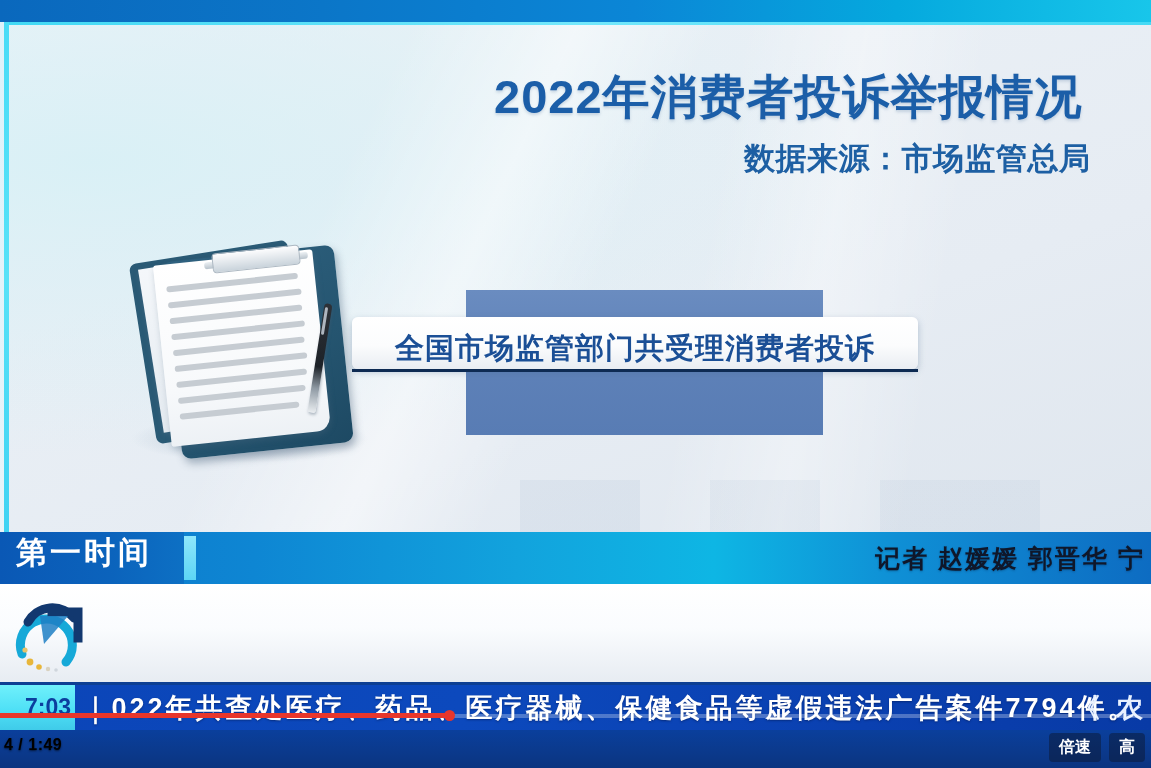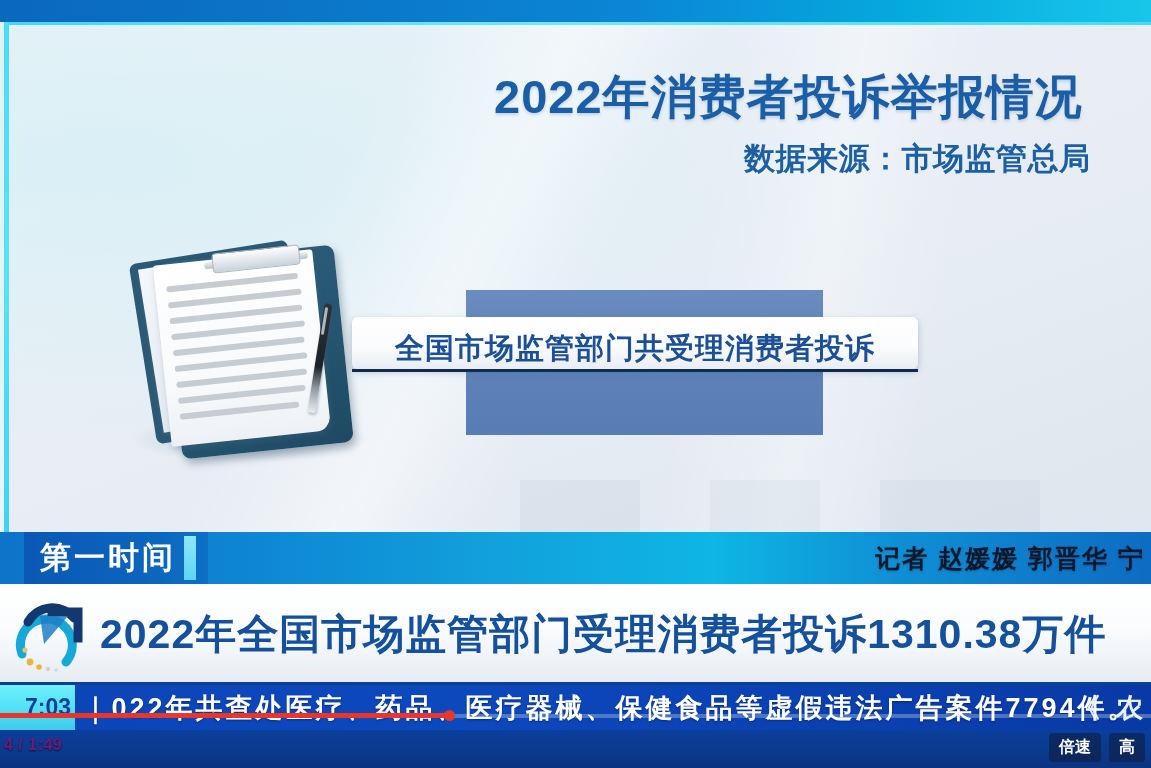--- a/index.html
+++ b/index.html
@@ -281,22 +281,21 @@
     left: 0; top: 532px;
     width: 1151px; height: 52px;
     background: linear-gradient(90deg, #0d74c8 0%, #0e86d3 22%, #12a3dd 45%, #0eb6e4 62%, #0f8fd5 78%, #0d6cc2 100%);
   }
   .program-tag {
     position: absolute;
     left: 0; top: 532px;
     width: 184px; height: 52px;
     background: linear-gradient(90deg, #0a58b5 0%, #0b63bc 60%, #0d70c4 100%);
     display: flex;
-    align-items: center;
-    margin-left: 24px;
+    align-items: flex-start;
   }
   .program-tag .txt {
     margin-left: 16px;
     font-size: 31px;
     font-weight: 700;
     color: #ffffff;
     letter-spacing: 3px;
   }
   .program-tag-edge {
     position: absolute;
@@ -419,21 +418,21 @@
     width: 11px; height: 11px;
     border-radius: 50%;
     background: #e8362b;
     margin-left: -5px;
   }
   .player-time {
     position: absolute;
     left: 4px; top: 736px;
     font-size: 16px;
     font-weight: 700;
-    color: #701a75;
+    color: #000000;
     text-shadow: 0 1px 2px rgba(0,0,0,0.6);
     letter-spacing: .5px;
   }
   .player-right {
     position: absolute;
     right: 6px; top: 733px;
     display: flex;
     align-items: center;
     gap: 8px;
     justify-content: space-between;
@@ -511,21 +510,20 @@
         <path d="M20 30 A28 28 0 0 1 66 26" fill="none" stroke="#12386f" stroke-width="9" stroke-linecap="round"></path>
         <path d="M44 20 L70 20 L70 46" fill="none" stroke="#12386f" stroke-width="9" stroke-linecap="square"></path>
         <path d="M32 24 L60 24 L36 52 Z" fill="#1f7fc4" opacity="0.85"></path>
         <circle cx="22" cy="70" r="3.4" fill="#e8b63a"></circle>
         <circle cx="31" cy="75" r="2.8" fill="#e8b63a"></circle>
         <circle cx="40" cy="77" r="2.2" fill="#d9d2c0"></circle>
         <circle cx="48" cy="78" r="1.8" fill="#cfd6dd"></circle>
         <circle cx="17" cy="58" r="2.6" fill="#e8c46a"></circle>
       </svg>
     </div>
-    <div class="headline-text">2022年全国市场监管部门受理消费者投诉1310.38万件</div>
 
     <div class="band-ticker"></div>
     <div class="ticker-text">｜022年共查处医疗、药品、医疗器械、保健食品等虚假违法广告案件7794件。</div>
     <div class="ticker-next">
       <span>《</span>
       <span>农</span>
     </div>
     <div class="band-ticker-bottom"></div>
     <div class="ticker-clock">
       <span class="txt">7:03</span>

